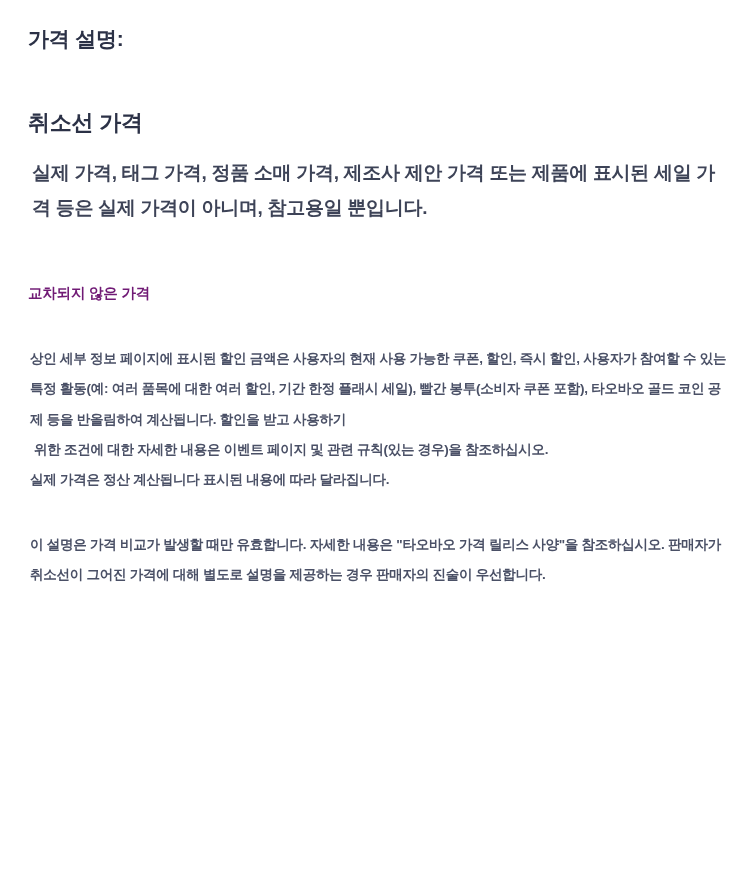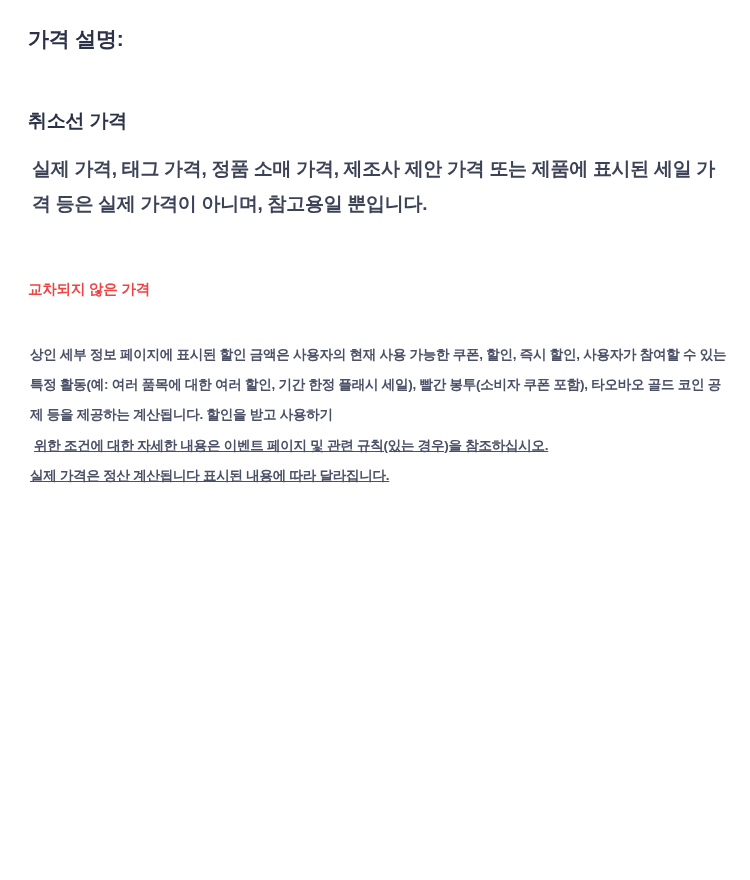--- a/index.html
+++ b/index.html
@@ -27,39 +27,39 @@
     font-weight: bold;
     color: #2b3146;
     letter-spacing: -0.2px;
     margin: 6px 0 0 0;
     line-height: 1.4;
   }
   .section {
     margin: 0;
   }
   .section-heading-major {
-    font-size: 19px;
+    font-size: 22px;
     font-weight: bold;
     color: #2b3146;
     margin: 55px 0 4px 0;
     line-height: 1.4;
     letter-spacing: -0.2px;
   }
   .lead-paragraph {
     font-size: 19px;
     font-weight: bold;
     color: #3d4357;
     line-height: 1.85;
     margin: 16px 0 0 4px;
     letter-spacing: -0.3px;
   }
   .section-heading-minor {
     font-size: 14.5px;
     font-weight: bold;
-    color: #ef4444;
+    color: #701a75;
     margin: 58px 0 0 0;
     line-height: 1.4;
     letter-spacing: -0.2px;
   }
   .body-paragraph {
     font-size: 13.5px;
     font-weight: bold;
     color: #4a5066;
     line-height: 2.25;
     letter-spacing: -0.25px;
@@ -69,40 +69,40 @@
     margin-top: 34px;
   }
   .body-paragraph.gap-xlarge {
     margin-top: 40px;
   }
   .body-paragraph.indent {
     margin-left: 6px;
   }
   .body-paragraph.tight {
     margin-top: 0;
-    text-decoration: underline;
   }
 </style>
 </head>
 <body>
 
 <div class="page">
 
   <h1 class="doc-title">가격 설명:</h1>
 
   <section class="section">
     <h2 class="section-heading-major">취소선 가격</h2>
     <p class="lead-paragraph">실제 가격, 태그 가격, 정품 소매 가격, 제조사 제안 가격 또는 제품에 표시된 세일 가격 등은 실제 가격이 아니며, 참고용일 뿐입니다.</p>
   </section>
 
   <section class="section">
     <h3 class="section-heading-minor">교차되지 않은 가격</h3>
 
 
-    <p class="body-paragraph gap-xlarge">상인 세부 정보 페이지에 표시된 할인 금액은 사용자의 현재 사용 가능한 쿠폰, 할인, 즉시 할인, 사용자가 참여할 수 있는 특정 활동(예: 여러 품목에 대한 여러 할인, 기간 한정 플래시 세일), 빨간 봉투(소비자 쿠폰 포함), 타오바오 골드 코인 공제 등을 제공하는 계산됩니다. 할인을 받고 사용하기</p>
+    <p class="body-paragraph gap-xlarge">상인 세부 정보 페이지에 표시된 할인 금액은 사용자의 현재 사용 가능한 쿠폰, 할인, 즉시 할인, 사용자가 참여할 수 있는 특정 활동(예: 여러 품목에 대한 여러 할인, 기간 한정 플래시 세일), 빨간 봉투(소비자 쿠폰 포함), 타오바오 골드 코인 공제 등을 반올림하여 계산됩니다. 할인을 받고 사용하기</p>
 
     <p class="body-paragraph tight indent">위한 조건에 대한 자세한 내용은 이벤트 페이지 및 관련 규칙(있는 경우)을 참조하십시오.</p>
 
     <p class="body-paragraph tight">실제 가격은 정산 계산됩니다 표시된 내용에 따라 달라집니다.</p>
 
+    <p class="body-paragraph gap-large">이 설명은 가격 비교가 발생할 때만 유효합니다. 자세한 내용은 "타오바오 가격 릴리스 사양"을 참조하십시오. 판매자가 취소선이 그어진 가격에 대해 별도로 설명을 제공하는 경우 판매자의 진술이 우선합니다.</p>
   </section>
 
 </div>
 
 </body></html>

